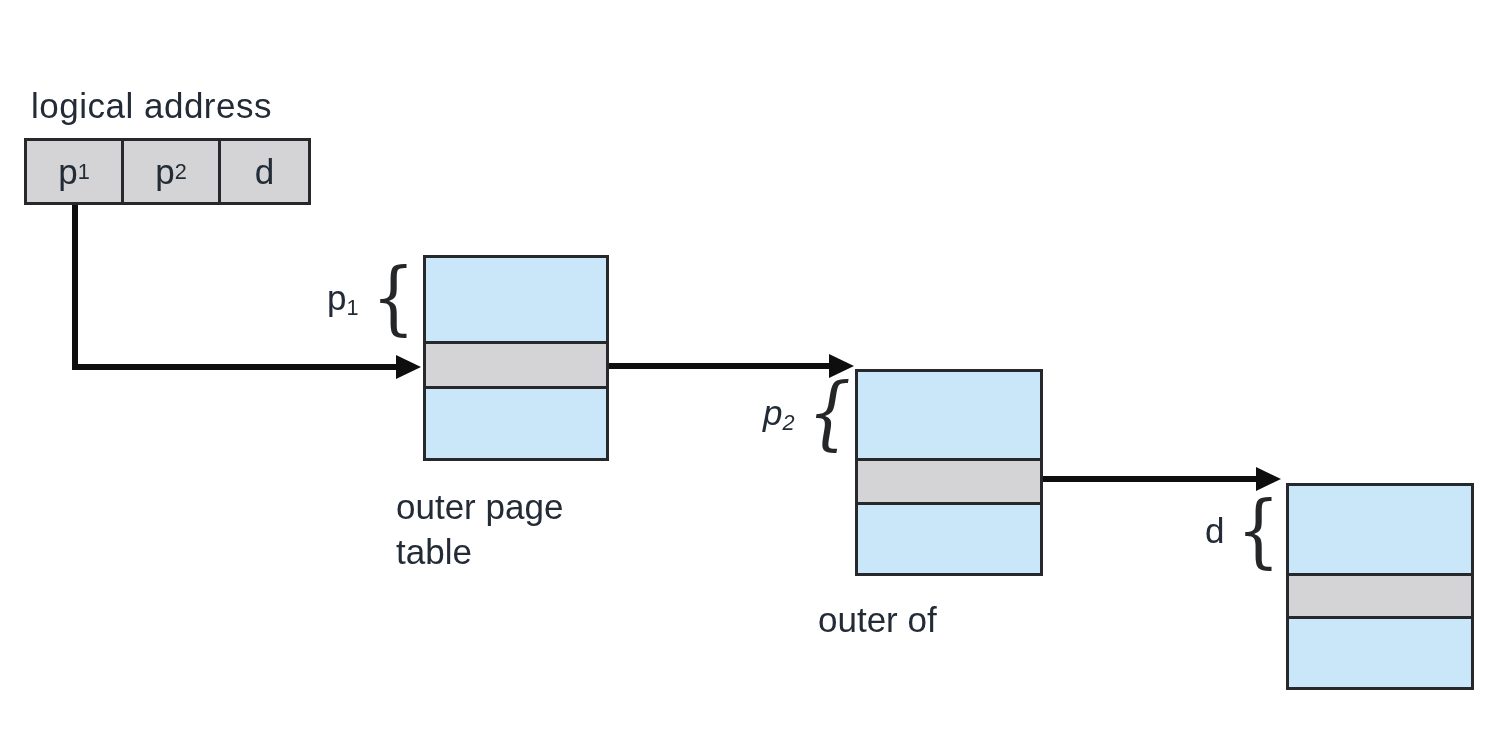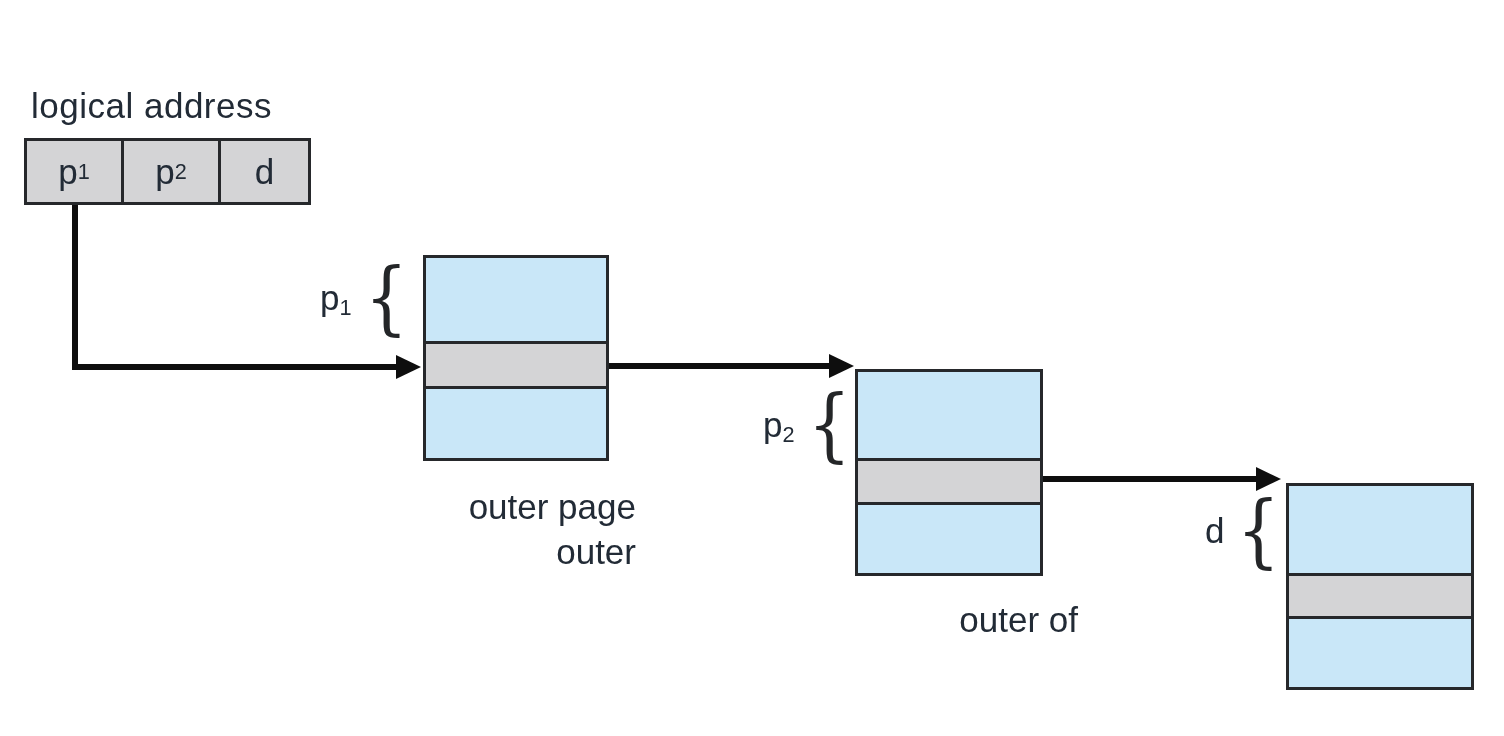--- a/index.html
+++ b/index.html
@@ -119,30 +119,30 @@
     white-space: nowrap;
   }
   .brace {
     font-family: "DejaVu Serif", serif;
     font-size: 80px;
     font-weight: 400;
     line-height: 1;
     color: #242628;
     transform: scaleX(0.85);
   }
-  #brace-p1 { left: 320px;  top: 253px; height: 90px; text-align: right; }
-  #brace-p2 { left: 763px;  top: 380px; height: 90px; }
+  #brace-p1 { left: 327px;  top: 253px; height: 90px; text-align: right; }
+  #brace-p2 { left: 763px;  top: 368px; height: 90px; font-style: italic; }
   #brace-d  { left: 1205px; top: 485px; height: 92px; }
 
   
   .table-label {
     position: absolute;
     font-size: 35px;
     line-height: 45px;
-    text-align: right;
+    text-align: left;
     color: var(--text);
   }
   #outer-label  { left: 396px; top: 484px; width: 240px; }
   #middle-label { left: 818px; top: 597px; width: 260px; }
 </style>
 </head>
 <body>
 
 <div class="canvas">
 
@@ -206,20 +206,20 @@
     <span class="brace">{</span>
   </div>
 
   <div class="brace-group" id="brace-d">
     <span class="index-label"><span>d</span><sub></sub></span>
     <span class="brace">{</span>
   </div>
 
   <div class="table-label" id="outer-label">
     <div>outer page</div>
-    <div>outer</div>
+    <div>table</div>
   </div>
 
   <div class="table-label" id="middle-label">
     <div>outer of</div>
   </div>
 
 </div>
 
 </body></html>

